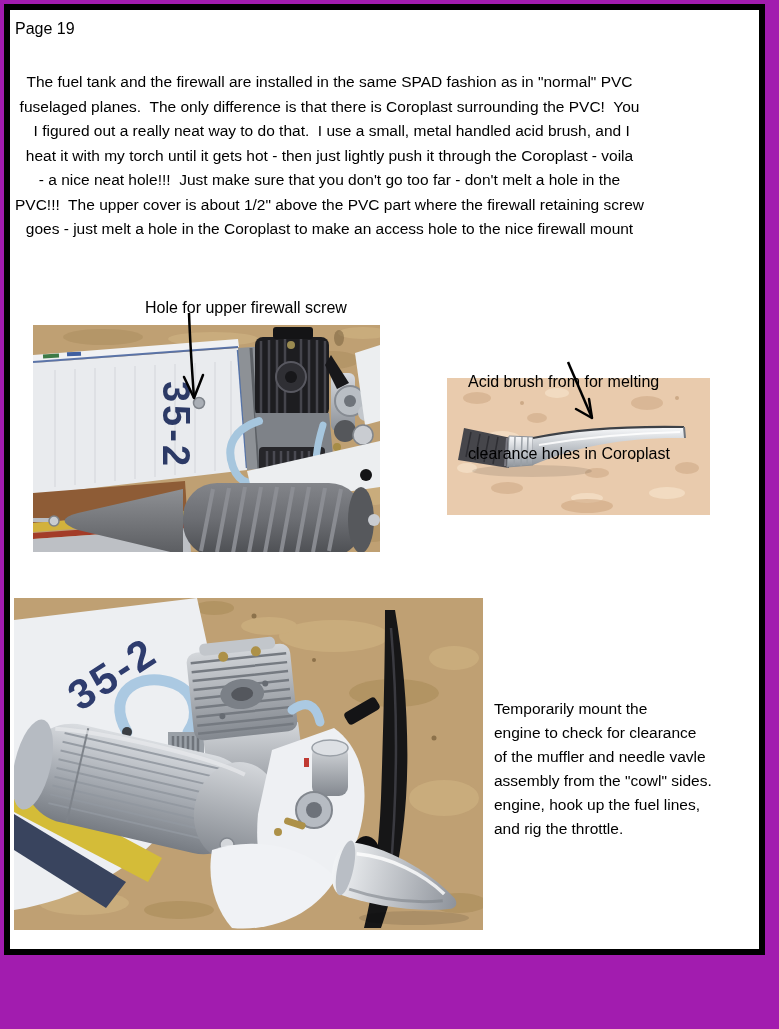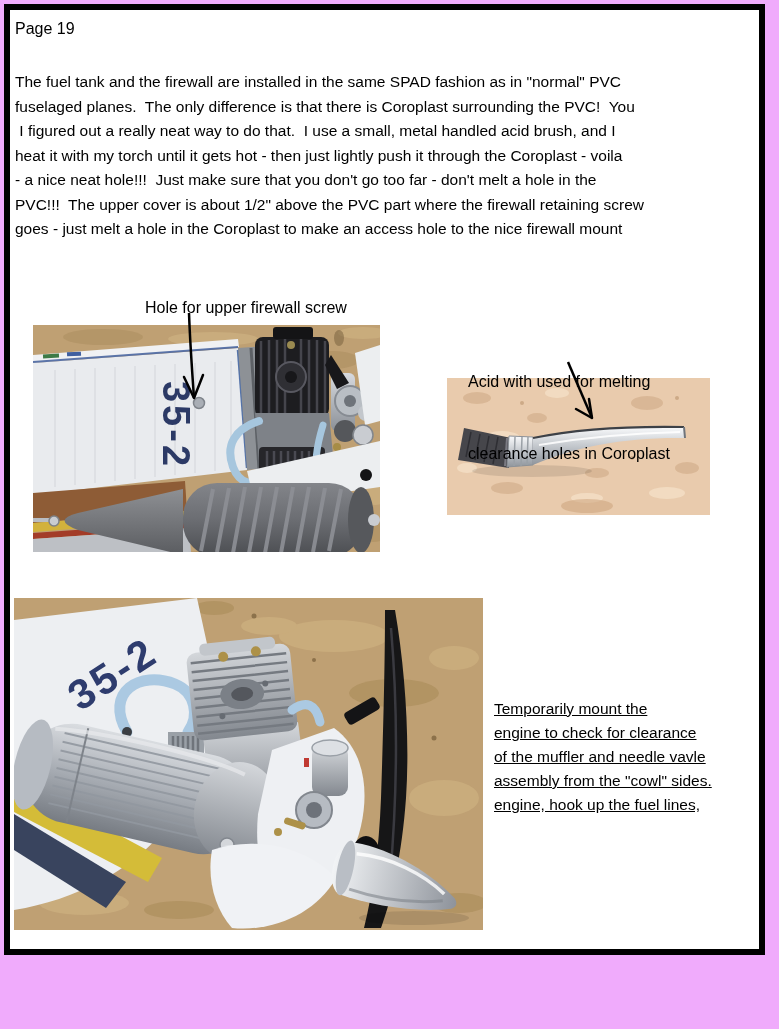--- a/index.html
+++ b/index.html
@@ -1,20 +1,20 @@
 <!DOCTYPE html>
 <html><head>
 <meta charset="utf-8">
 <style>
   html, body { margin: 0; padding: 0; background: #ffffff; }
   .canvas {
     position: relative;
     width: 779px;
     height: 1029px;
-    background: #f0abfc;
+    background: #a21caf;
     font-family: "Liberation Sans", "DejaVu Sans", sans-serif;
     color: #000000;
     overflow: hidden;
   }
   .frame {
     position: absolute;
     left: 4px; top: 4px;
     width: 761px; height: 951px;
     border: 6px solid #000000;
     box-sizing: border-box;
@@ -24,41 +24,41 @@
   .page-label {
     position: absolute;
     left: 15px; top: 20px;
     font-size: 16px;
     z-index: 2;
   }
   .intro {
     position: absolute;
     left: 15px; top: 70px;
     z-index: 2;
+    text-align: center;
   }
   .intro .tline {
     white-space: pre;
     font-size: 15.5px;
     line-height: 24.5px;
     height: 24.5px;
   }
   .cap {
     position: absolute;
     font-size: 16px;
     line-height: 24px;
     white-space: pre;
     z-index: 2;
   }
   .cap1 { left: 145px; top: 296px; }
   .cap2 { left: 468px; top: 322px; }
   .side-text {
     position: absolute;
     left: 494px; top: 697px;
     z-index: 2;
-    text-decoration: underline;
   }
   .side-text .tline {
     white-space: pre;
     font-size: 15.5px;
     line-height: 24px;
     height: 24px;
   }
   .photo { position: absolute; display: block; z-index: 1; }
   .p1 { left: 33px;  top: 325px; }
   .p2 { left: 447px; top: 378px; }
@@ -82,21 +82,21 @@
     <div class="tline"> I figured out a really neat way to do that.  I use a small, metal handled acid brush, and I</div>
     <div class="tline">heat it with my torch until it gets hot - then just lightly push it through the Coroplast - voila</div>
     <div class="tline">- a nice neat hole!!!  Just make sure that you don't go too far - don't melt a hole in the</div>
     <div class="tline">PVC!!!  The upper cover is about 1/2" above the PVC part where the firewall retaining screw</div>
     <div class="tline">goes - just melt a hole in the Coroplast to make an access hole to the nice firewall mount</div>
   </div>
 
   <div class="cap cap1">Hole for upper firewall screw</div>
 
   <div class="cap cap2">
-    <div>Acid with used for melting</div>
+    <div>Acid brush from for melting</div>
     <div>clearance holes in Coroplast</div>
   </div>
 
   <svg class="photo p1" width="347" height="227" viewBox="0 0 347 227" role="img">
     <defs>
       <linearGradient id="metal1" x1="0" y1="0" x2="0" y2="1">
         <stop offset="0" stop-color="#d7dadf"></stop>
           <stop offset="1" stop-color="#8b9097"></stop>
       </linearGradient>
       <linearGradient id="muff1" x1="0" y1="0" x2="0" y2="1">
@@ -353,15 +353,16 @@
     </g>
     <ellipse cx="400" cy="320" rx="55" ry="7" fill="#000000" opacity="0.1"></ellipse>
   </svg>
 
   <div class="side-text">
     <div class="tline">Temporarily mount the</div>
     <div class="tline">engine to check for clearance</div>
     <div class="tline">of the muffler and needle vavle</div>
     <div class="tline">assembly from the "cowl" sides.</div>
     <div class="tline">engine, hook up the fuel lines,</div>
+    <div class="tline">and rig the throttle.</div>
   </div>
 
 </div>
 
 </body></html>

